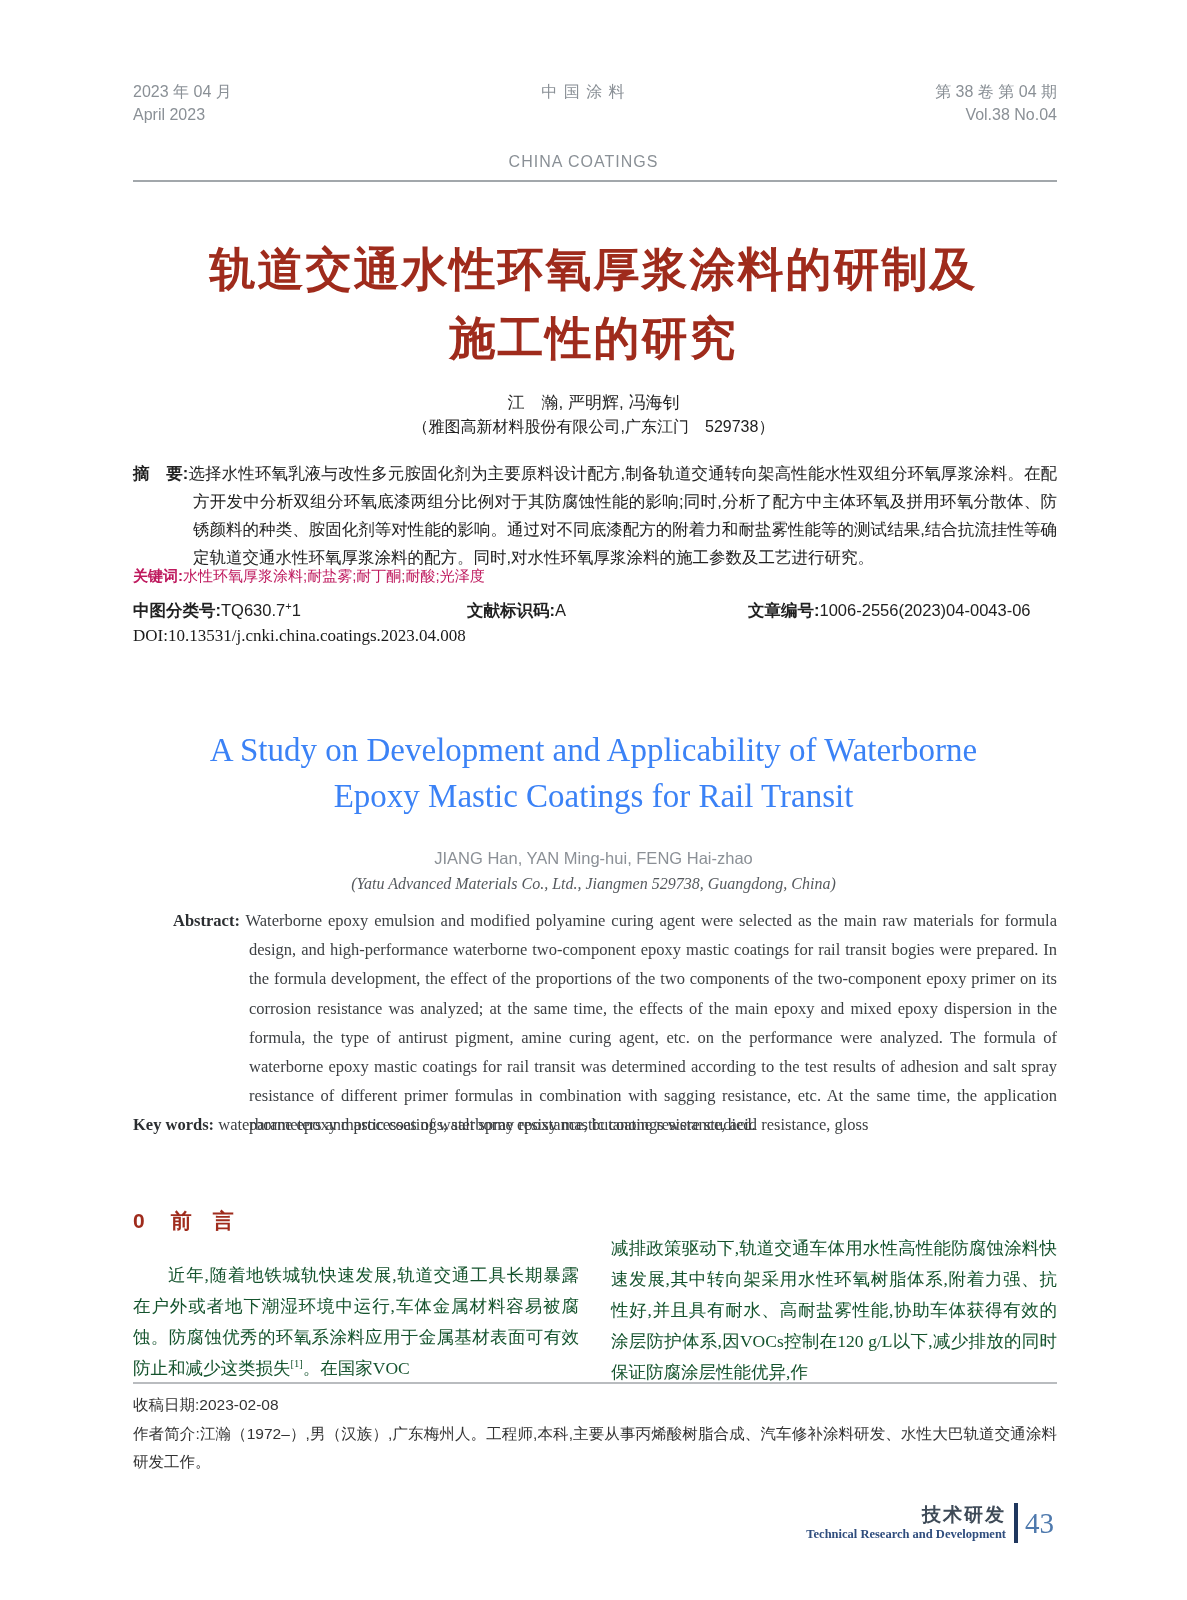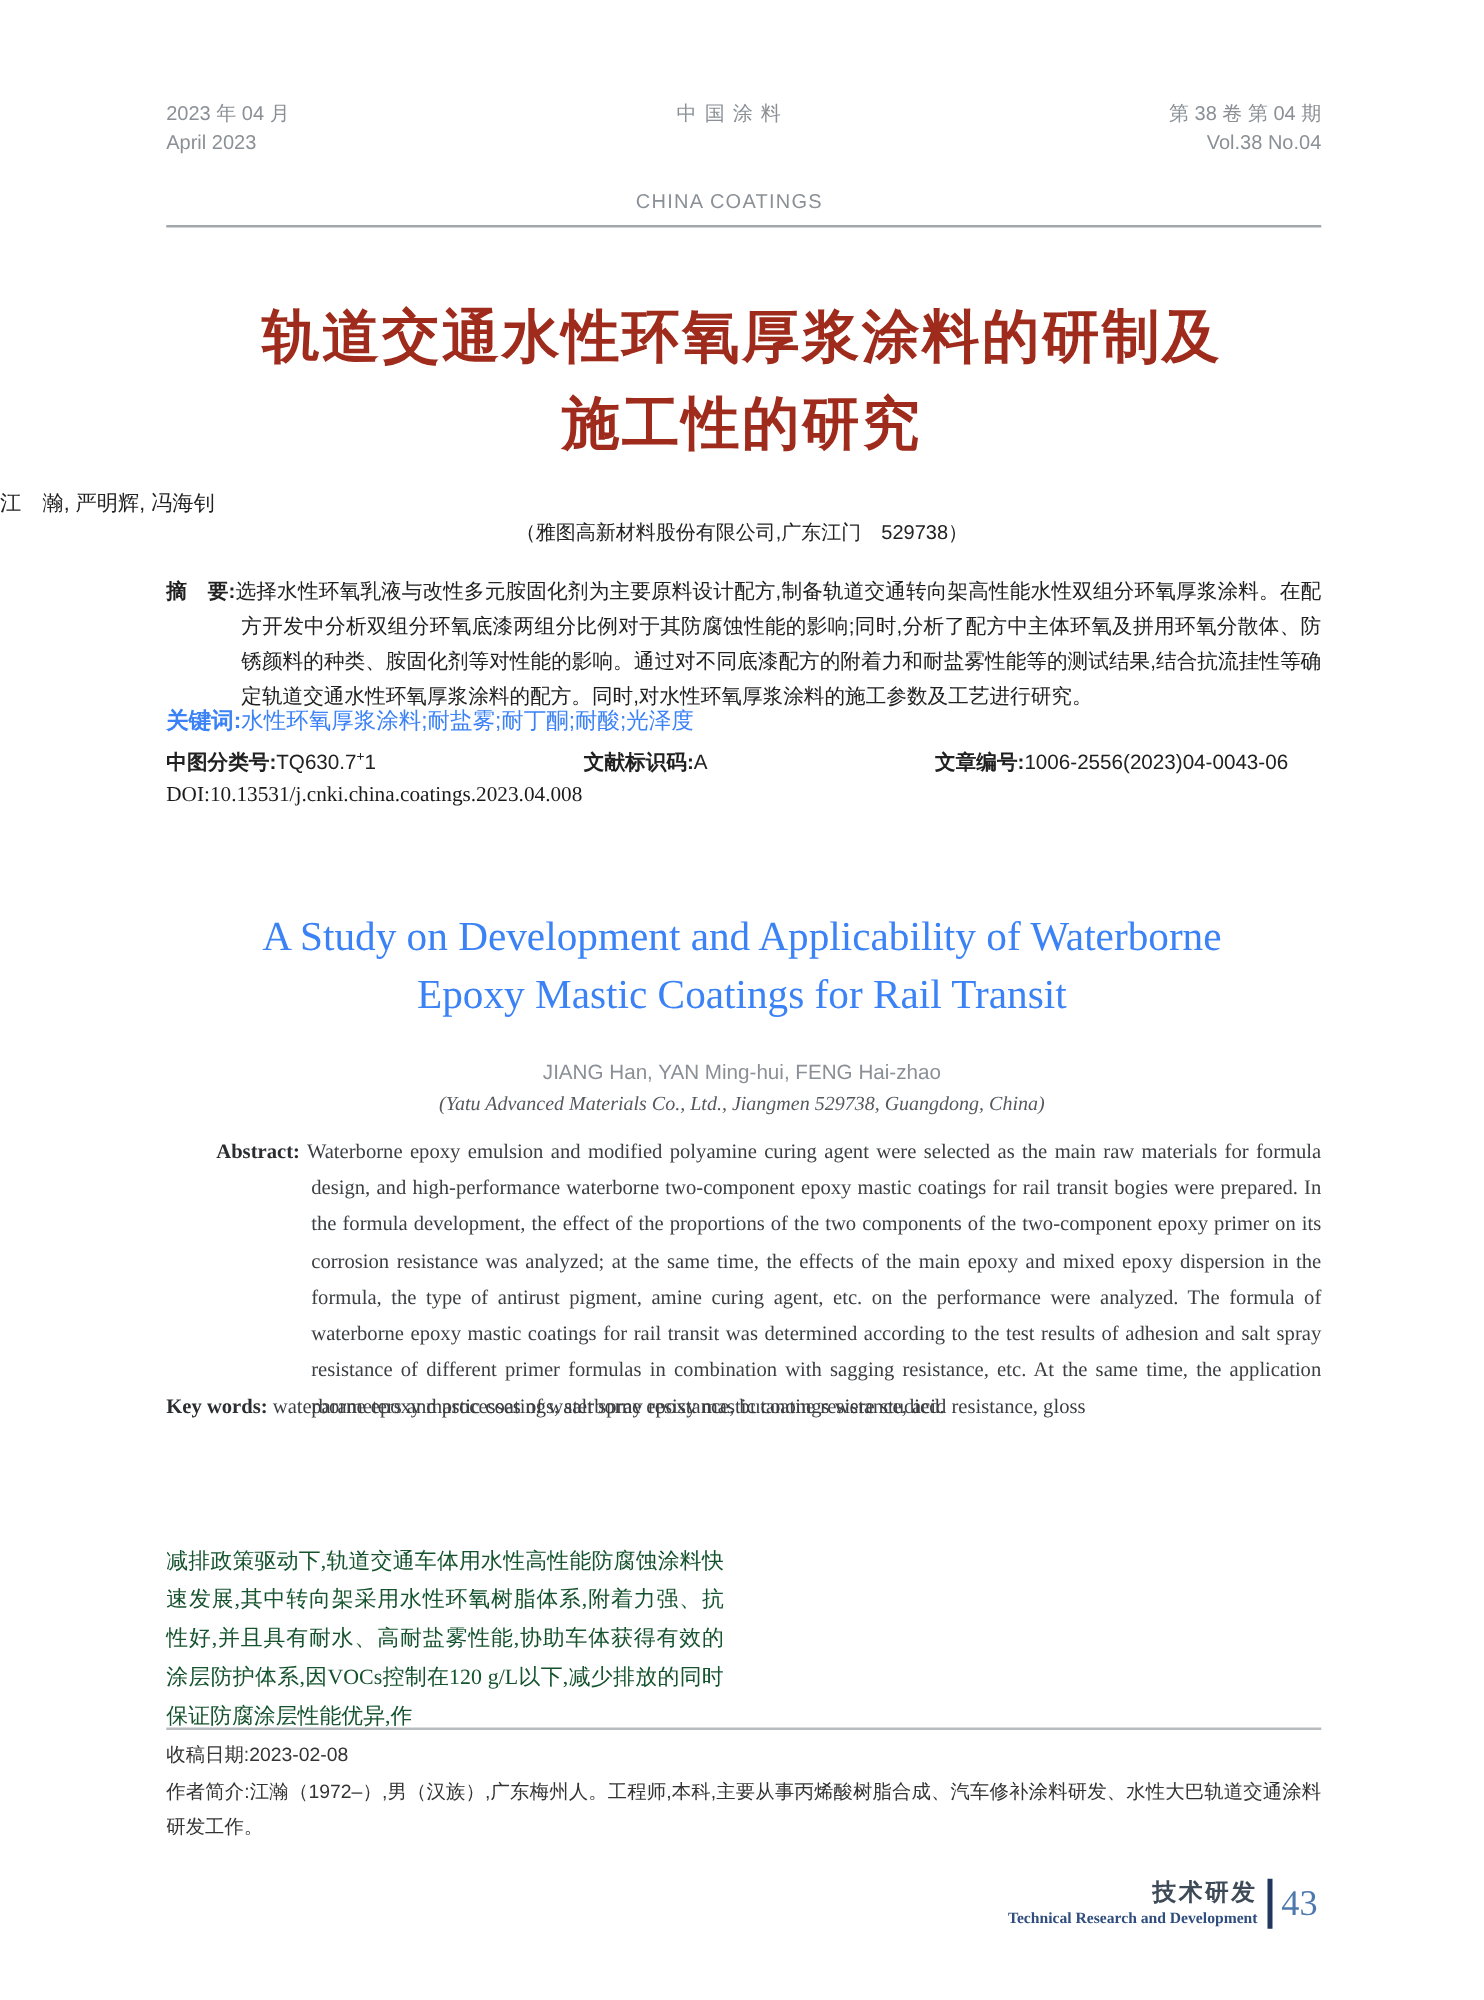--- a/index.html
+++ b/index.html
@@ -36,34 +36,34 @@
   
   .title-cn {
     top: 235px; left: 0; width: 100%;
     text-align: center;
     color: #9f2b1c;
     font-weight: bold;
     font-size: 46px;
     line-height: 69px;
     letter-spacing: 2px;
   }
-  .authors-cn { top: 389px; left: 0; width: 100%; font-size: 17px; line-height: 28px; color: #222; }
+  .authors-cn { top: 389px; left: 0; width: 100%; text-align: center; font-size: 17px; line-height: 28px; color: #222; }
   .affil-cn { top: 414px; left: 0; width: 100%; text-align: center; font-size: 16px; line-height: 26px; color: #222; }
 
   
   .abstract-cn {
     top: 459px;
     font-size: 16.5px;
     line-height: 28px;
     text-align: justify;
     color: #212121;
   }
   .hang-cn { padding-left: 60px; text-indent: -60px; }
   .lbl { font-weight: bold; }
-  .keywords-cn { top: 562px; font-size: 18px; line-height: 28px; color: #3b82f6; }
+  .keywords-cn { top: 562px; font-size: 15px; line-height: 28px; color: #be185d; }
 
   .class-row {
     top: 596px;
     display: flex;
     font-size: 16.5px;
     line-height: 28px;
     color: #212121;
   }
   .class-cell-1 { width: 334px; }
   .class-cell-2 { width: 281px; }
@@ -218,20 +218,26 @@
   <div class="abs content-x abstract-en">
     <p class="hang-en"><span class="lbl-en">Abstract:</span> <span>Waterborne epoxy emulsion and modified polyamine curing agent were selected as the main raw materials for formula design, and high-performance waterborne two-component epoxy mastic coatings for rail transit bogies were prepared. In the formula development, the effect of the proportions of the two components of the two-component epoxy primer on its corrosion resistance was analyzed; at the same time, the effects of the main epoxy and mixed epoxy dispersion in the formula, the type of antirust pigment, amine curing agent, etc. on the performance were analyzed. The formula of waterborne epoxy mastic coatings for rail transit was determined according to the test results of adhesion and salt spray resistance of different primer formulas in combination with sagging resistance, etc. At the same time, the application parameters and processes of waterborne epoxy mastic coatings were studied.</span></p>
   </div>
 
   <div class="abs content-x keywords-en">
     <span class="lbl-en">Key words:</span> <span>waterborne epoxy mastic coatings, salt spray resistance, butanone resistance, acid resistance, gloss</span>
   </div>
 
   <div class="abs content-x section-cols">
     <div class="col">
+      <div class="section-heading">
+        <span class="sec-num">0</span><span>前　言</span>
+      </div>
+      <p class="body-para left-para"><span>近年,随着地铁城轨快速发展,轨道交通工具长期暴露在户外或者地下潮湿环境中运行,车体金属材料容易被腐蚀。防腐蚀优秀的环氧系涂料应用于金属基材表面可有效防止和减少这类损失</span><sup>[1]</sup><span>。在国家VOC</span></p>
+    </div>
+    <div class="col">
       <p class="body-para right-para">减排政策驱动下,轨道交通车体用水性高性能防腐蚀涂料快速发展,其中转向架采用水性环氧树脂体系,附着力强、抗性好,并且具有耐水、高耐盐雾性能,协助车体获得有效的涂层防护体系,因VOCs控制在120 g/L以下,减少排放的同时保证防腐涂层性能优异,作</p>
     </div>
   </div>
 
   <div class="abs content-x foot-divider"></div>
   <div class="abs content-x footnote">
     <p><span>收稿日期:</span><span>2023-02-08</span></p>
     <p><span>作者简介:</span><span>江瀚（1972–）,男（汉族）,广东梅州人。工程师,本科,主要从事丙烯酸树脂合成、汽车修补涂料研发、水性大巴轨道交通涂料研发工作。</span></p>
   </div>
 

